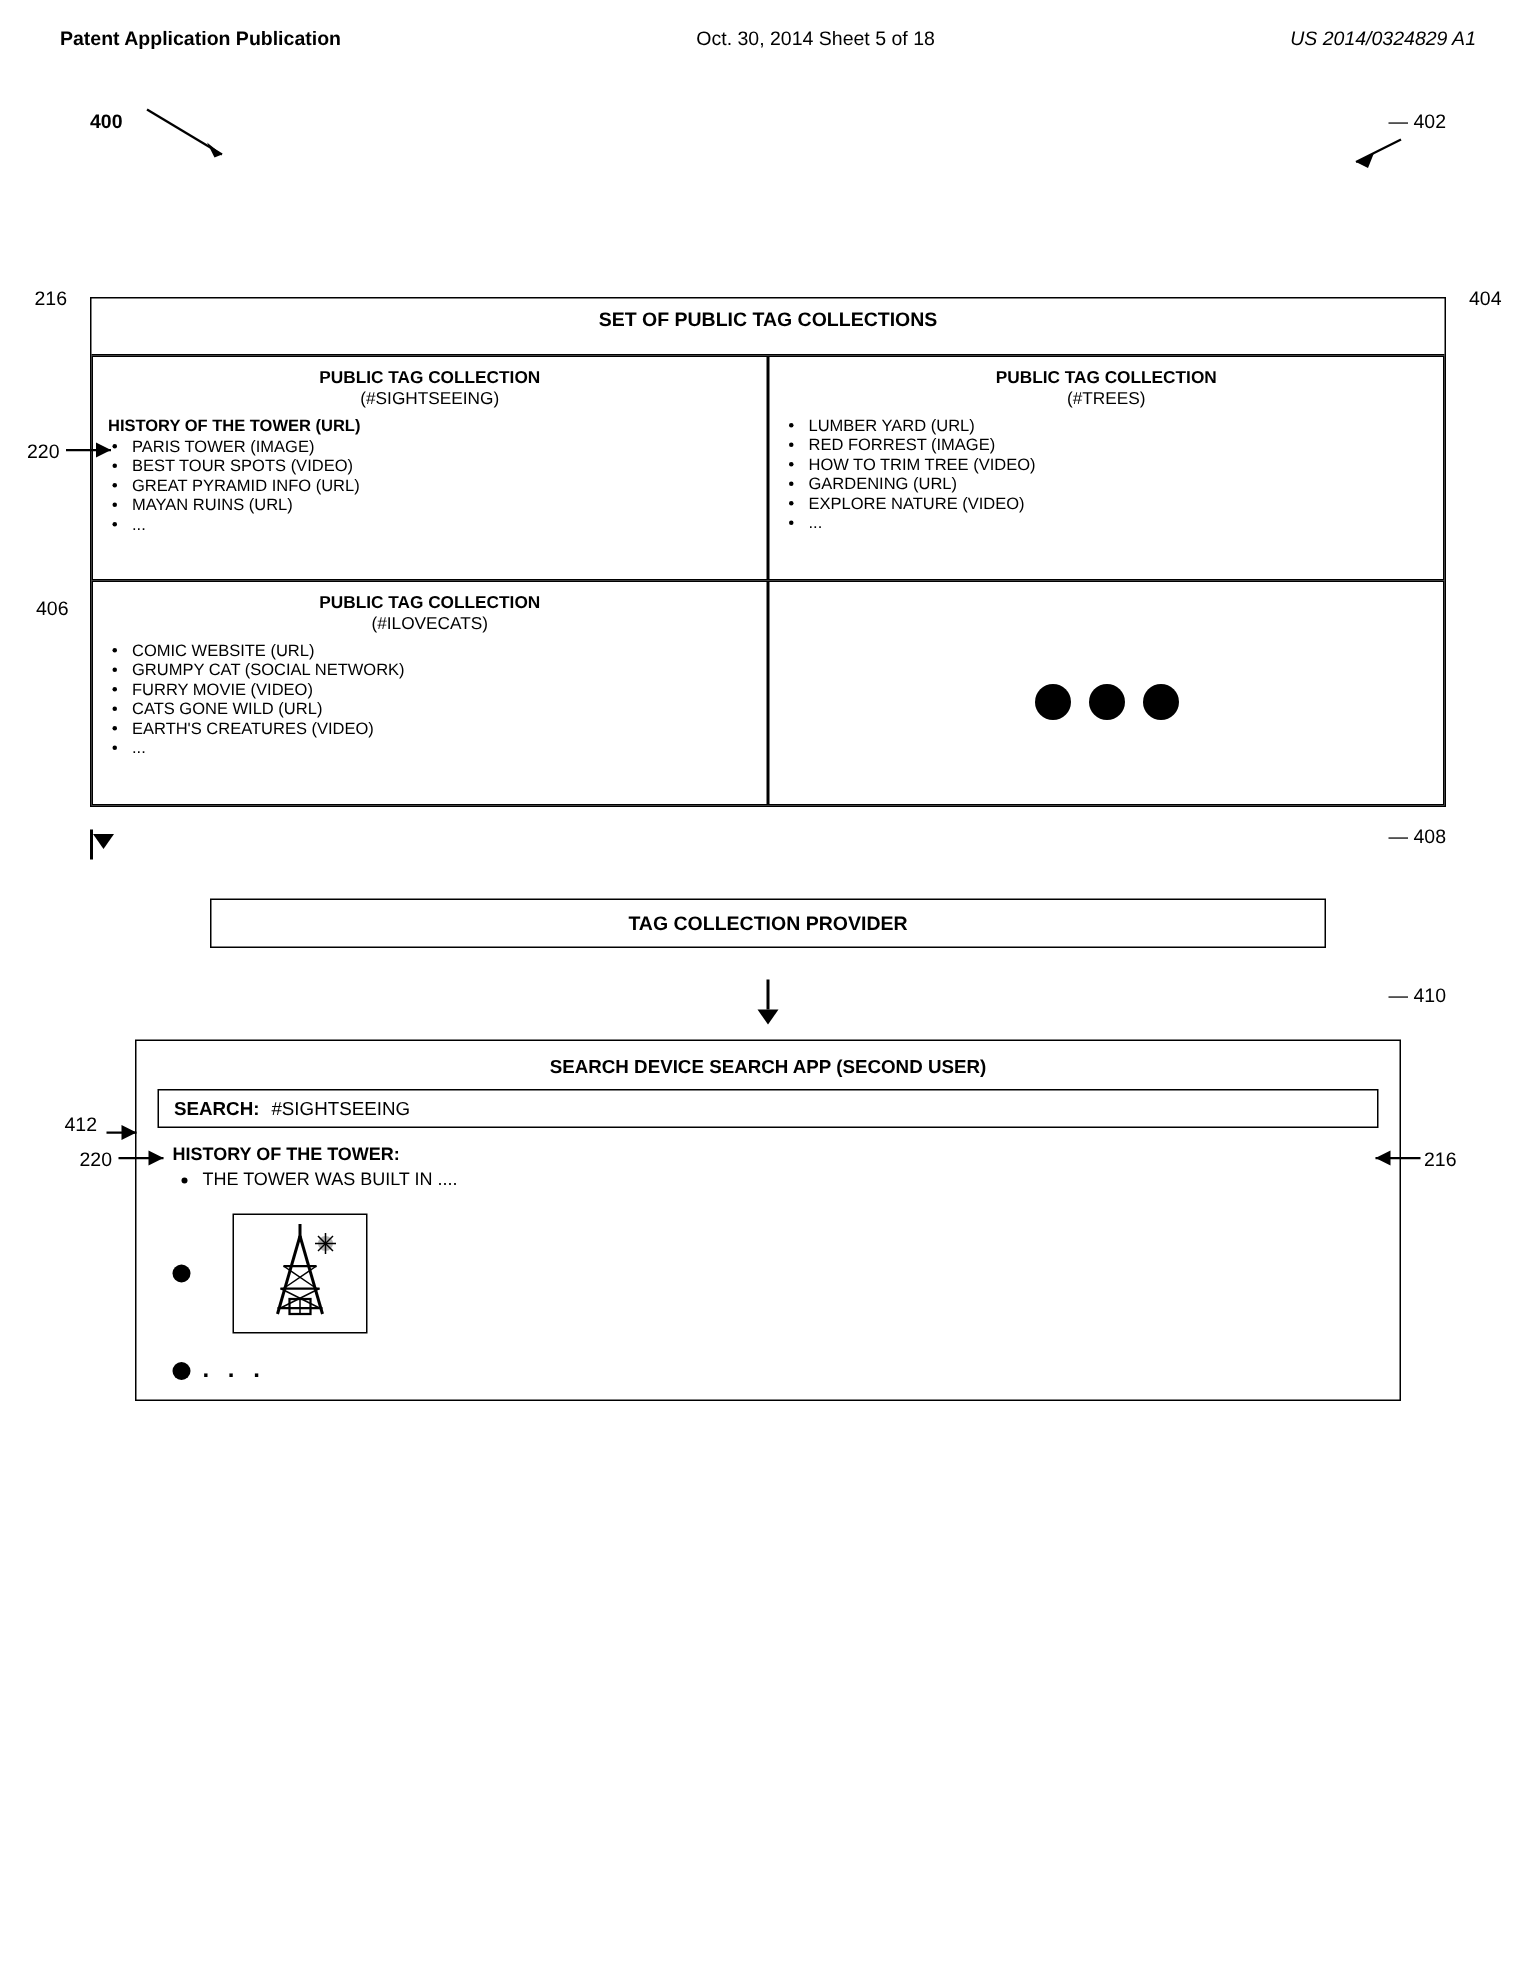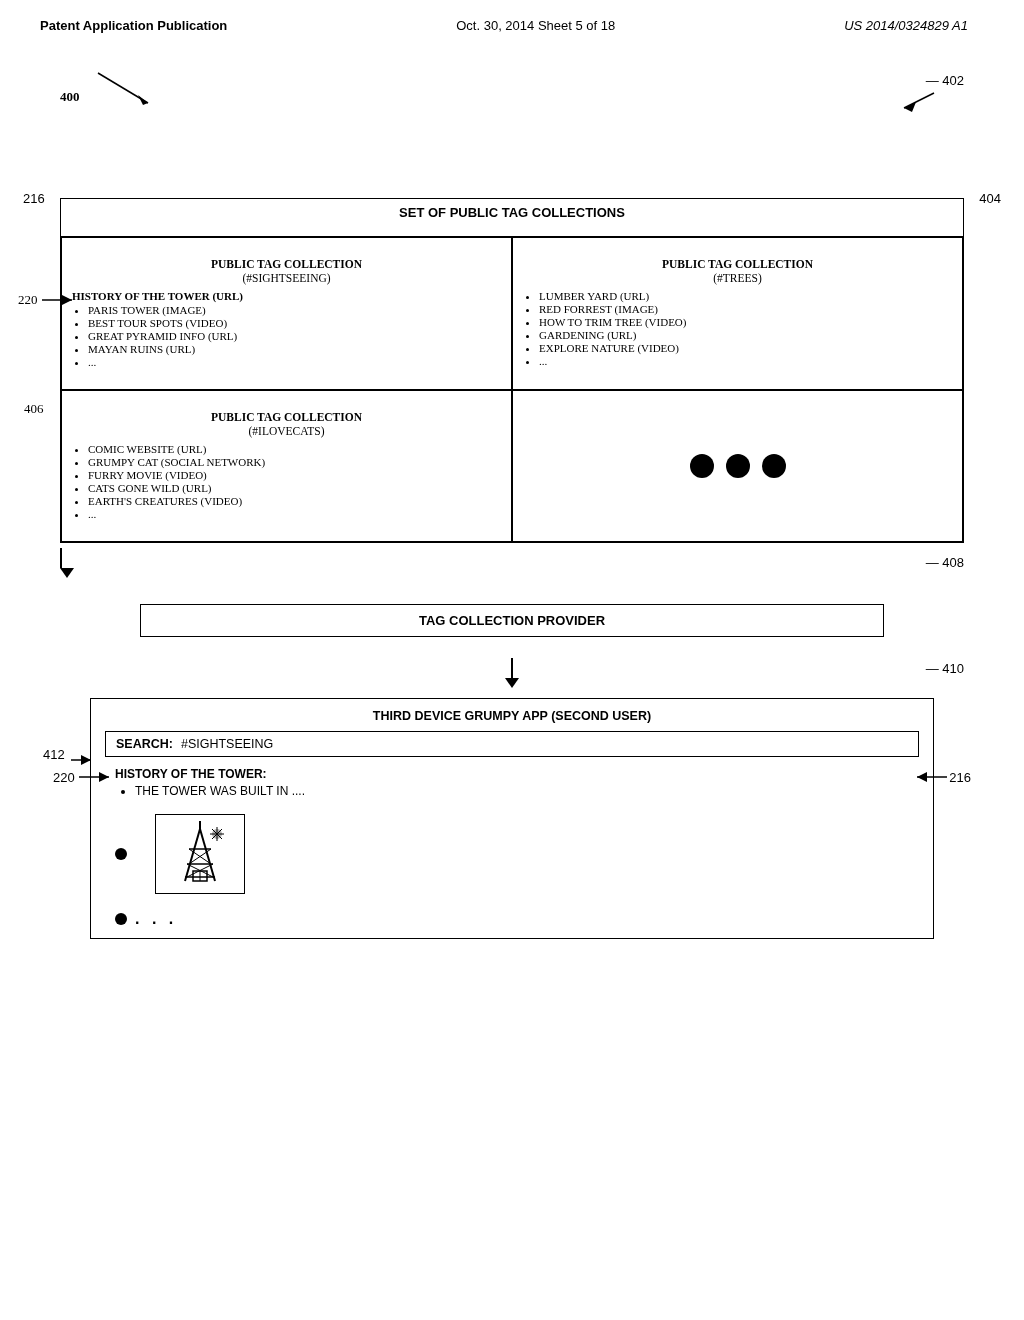--- a/index.html
+++ b/index.html
@@ -11,21 +11,21 @@
       min-height: 1320px;
       position: relative;
       color: #000;
     }
 
     
     .page-header {
       display: flex;
       justify-content: space-between;
       align-items: flex-end;
-      padding: 18px 56px 10px 40px;
+      padding: 18px 40px 10px 40px;
       border-bottom: none;
     }
     .header-left { font-size: 13px; font-weight: bold; }
     .header-center { font-size: 13px; text-align: center; }
     .header-right { font-size: 13px; font-style: italic; }
 
     
     .diagram-area {
       padding: 20px 60px 30px 60px;
       position: relative;
@@ -60,23 +60,22 @@
     }
 
     
     .inner-grid {
       display: grid;
       grid-template-columns: 1fr 1fr;
     }
 
     .tag-cell {
       border: 1px solid #000;
-      padding: 20px 10px;
+      padding: 8px 10px;
       min-height: 150px;
-      font-family: Liberation Serif, serif;
     }
     .tag-cell-title {
       font-weight: bold;
       font-size: 11.5px;
       text-align: center;
       margin-bottom: 2px;
     }
     .tag-cell-subtitle {
       font-size: 11.5px;
       text-align: center;
@@ -200,21 +199,21 @@
 
 <div class="page-header">
   <div class="header-left">Patent Application Publication</div>
   <div class="header-center">Oct. 30, 2014   Sheet 5 of 18</div>
   <div class="header-right">US 2014/0324829 A1</div>
 </div>
 
 <div class="diagram-area">
 
   <div style="position: relative; margin-bottom: 0;">
-    <div style="position: absolute; left: 0; top: 26px; font-size: 13px; font-weight: bold; font-family: Liberation Serif, serif;">400</div>
+    <div style="position: absolute; left: 0; top: 10px; font-size: 13px; font-weight: bold;">400</div>
 
     <svg style="position: absolute; left: 28px; top: 0px;" width="80" height="50">
       <line x1="10" y1="10" x2="60" y2="40" stroke="#000" stroke-width="1.5"></line>
       <polygon points="60,40 50,32 55,42" fill="#000"></polygon>
     </svg>
 
     <div style="position: absolute; right: 0; top: 10px; font-size: 13px;">
       — <span>402</span>
     </div>
 
@@ -286,41 +285,41 @@
 
       <div class="tag-cell dots-cell">
         <div class="big-dot"></div>
         <div class="big-dot"></div>
         <div class="big-dot"></div>
       </div>
 
     </div>
   </div>
 
-  <div style="display: flex; flex-direction: column; height: 45px; position: relative;">
+  <div style="display: flex; flex-direction: row; align-items: center; height: 45px; position: relative;">
     <div style="width: 2px; height: 20px; background: #000; margin-top: 5px;"></div>
     <div style="width: 0; height: 0; border-left: 7px solid transparent; border-right: 7px solid transparent; border-top: 10px solid #000;"></div>
 
     <div style="position: absolute; right: 0; top: 12px; font-size: 13px;">— <span>408</span></div>
   </div>
 
   <div class="provider-box">
     <div class="provider-box-title">TAG COLLECTION PROVIDER</div>
   </div>
 
   <div style="display: flex; flex-direction: column; align-items: center; height: 45px; position: relative;">
     <div style="width: 2px; height: 20px; background: #000; margin-top: 5px;"></div>
     <div style="width: 0; height: 0; border-left: 7px solid transparent; border-right: 7px solid transparent; border-top: 10px solid #000;"></div>
 
     <div style="position: absolute; right: 0; top: 8px; font-size: 13px;">— <span>410</span></div>
   </div>
 
   <div class="search-app-box">
 
-    <div class="search-app-title">THIRD DEVICE GRUMPY APP (SECOND USER)</div>
+    <div class="search-app-title">SEARCH DEVICE SEARCH APP (SECOND USER)</div>
 
     <div style="position: absolute; left: -48px; top: 48px; font-size: 13px;">412</div>
 
     <svg style="position: absolute; left: -22px; top: 53px;" width="28" height="16">
       <line x1="2" y1="8" x2="22" y2="8" stroke="#000" stroke-width="1.5"></line>
       <polygon points="22,8 12,3 12,13" fill="#000"></polygon>
     </svg>
 
     <div class="search-bar">
       <span class="search-label">SEARCH:</span>

